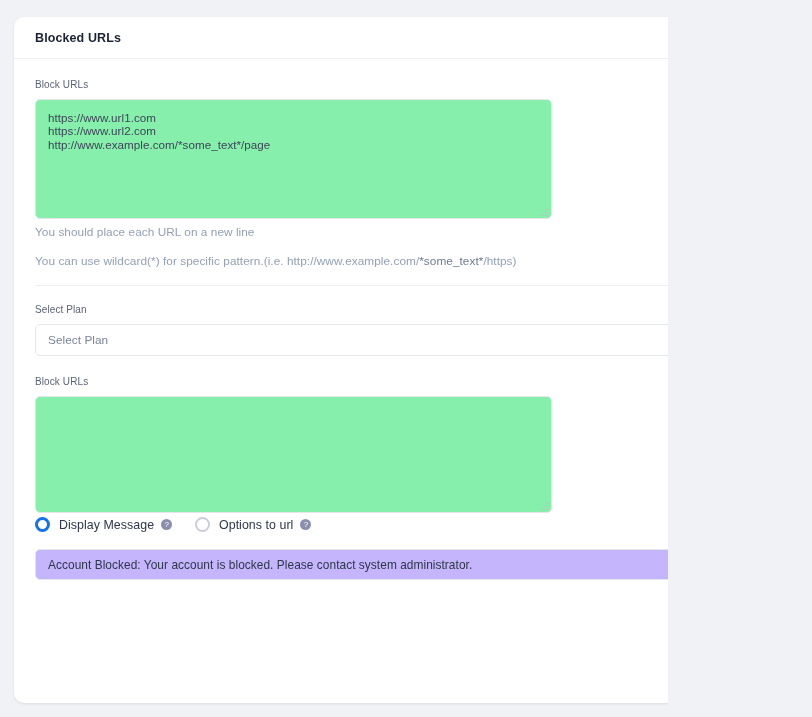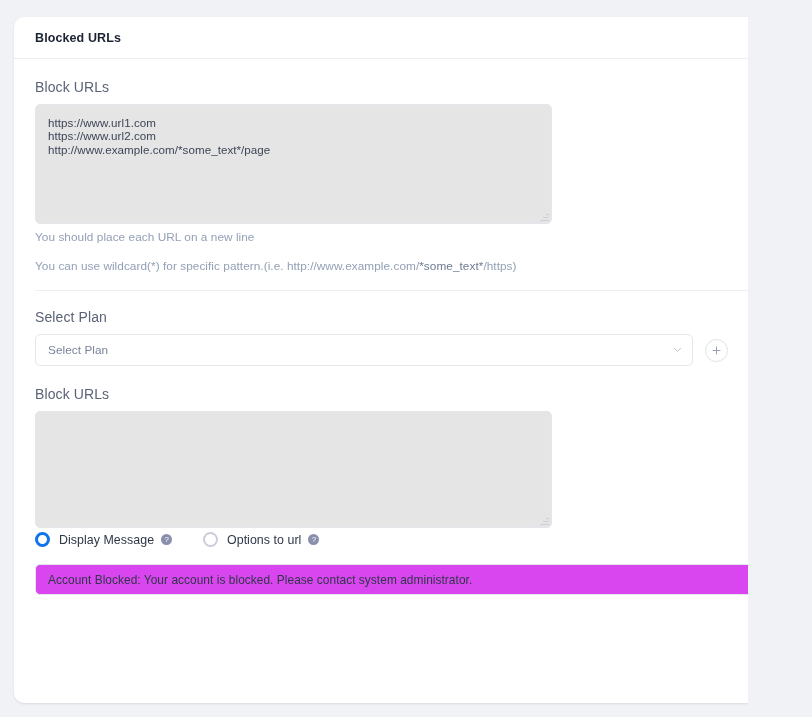--- a/index.html
+++ b/index.html
@@ -5,21 +5,21 @@
   * { box-sizing: border-box; }
   html, body {
     margin: 0; padding: 0;
     width: 812px; height: 717px;
     background: #f0f2f5;
     font-family: "Liberation Sans", sans-serif;
     -webkit-font-smoothing: antialiased;
   }
   .page {
     position: relative;
-    width: 748px; height: 717px;
+    width: 668px; height: 717px;
     background: #f1f2f6;
     overflow: hidden;
   }
   .card {
     position: absolute;
     left: 14px; top: 17px;
     width: 784px; height: 686px;
     background: #ffffff;
     border-radius: 10px;
     box-shadow: 0 1px 3px rgba(16,24,40,0.06), 0 1px 2px rgba(16,24,40,0.04);
@@ -35,32 +35,32 @@
   .card-title {
     font-size: 12.5px;
     font-weight: bold;
     color: #1c2434;
     letter-spacing: 0.1px;
   }
   .card-body {
     padding: 20px 21px 0 21px;
   }
   .field-label {
-    font-size: 14px;
+    font-size: 10px;
     color: #5b6377;
     margin-bottom: 9px;
     letter-spacing: 0.1px;
   }
   .textarea-wrap { position: relative; display: inline-block; }
   textarea.ta {
     display: block;
     width: 517px;
     border: 1px solid #e3e6ea;
     border-radius: 5px;
-    background: #e5e5e5;
+    background: #86efac;
     font-family: "Liberation Sans", sans-serif;
     font-size: 11.6px;
     line-height: 13.3px;
     color: #3d4557;
     padding: 11px 12px;
     resize: none;
     outline: none;
     overflow: hidden;
     letter-spacing: 0.05px;
   }
@@ -163,21 +163,21 @@
   .mt18 { margin-top: 18px; }
   .options-label {
     font-size: 12.3px;
     color: #5b6377;
     margin: 19px 0 12px 0;
     letter-spacing: 0.1px;
   }
   .radios {
     display: flex;
     align-items: center;
-    gap: 8px;
+    gap: 0;
     margin-bottom: 17px;
   }
   .radio-item {
     display: flex;
     align-items: center;
     cursor: pointer;
   }
   .radio-item.first { width: 160px; }
   .radio {
     width: 15px; height: 15px;
@@ -205,21 +205,21 @@
     text-align: center;
     margin-left: 7px;
     font-family: "Liberation Sans", sans-serif;
     cursor: pointer;
     flex: 0 0 auto;
   }
   .text-input {
     width: 734px; height: 31px;
     border: 1px solid #e3e6ea;
     border-radius: 5px;
-    background: #d946ef;
+    background: #c4b5fd;
     font-family: "Liberation Sans", sans-serif;
     font-size: 11.9px;
     color: #2e3748;
     padding: 0 12px;
     outline: none;
     letter-spacing: 0.05px;
   }
 </style>
 </head>
 <body>

